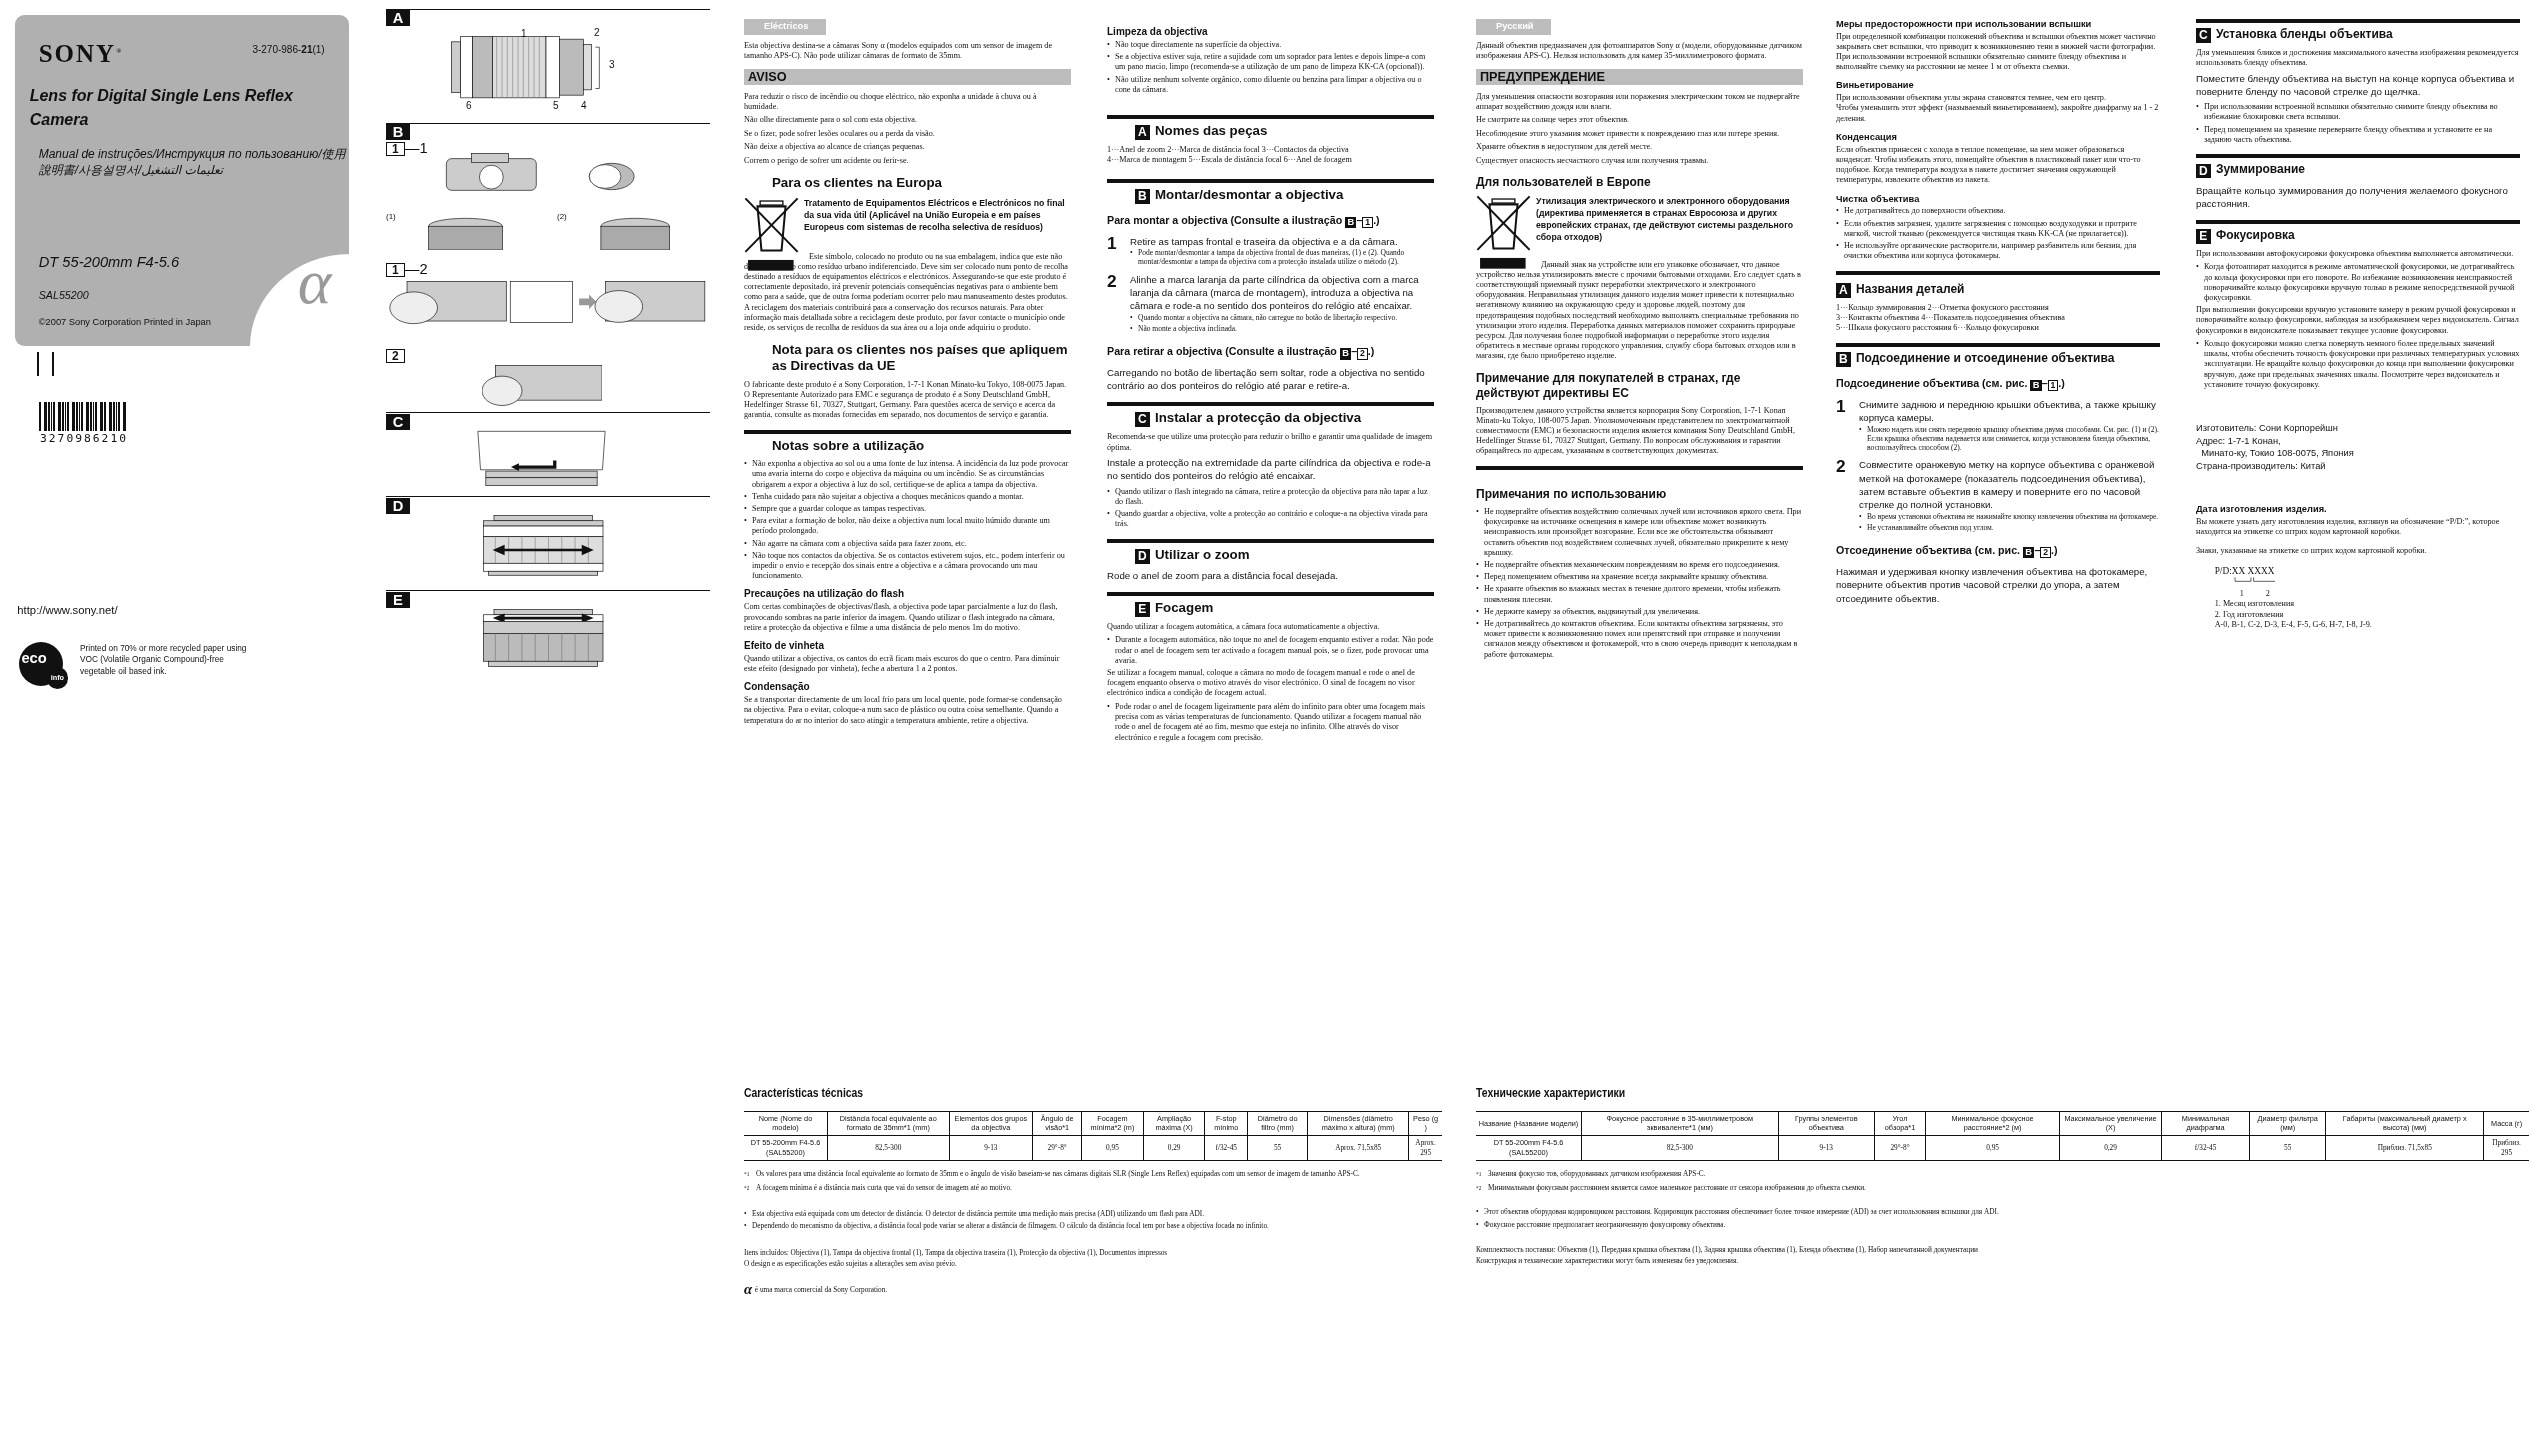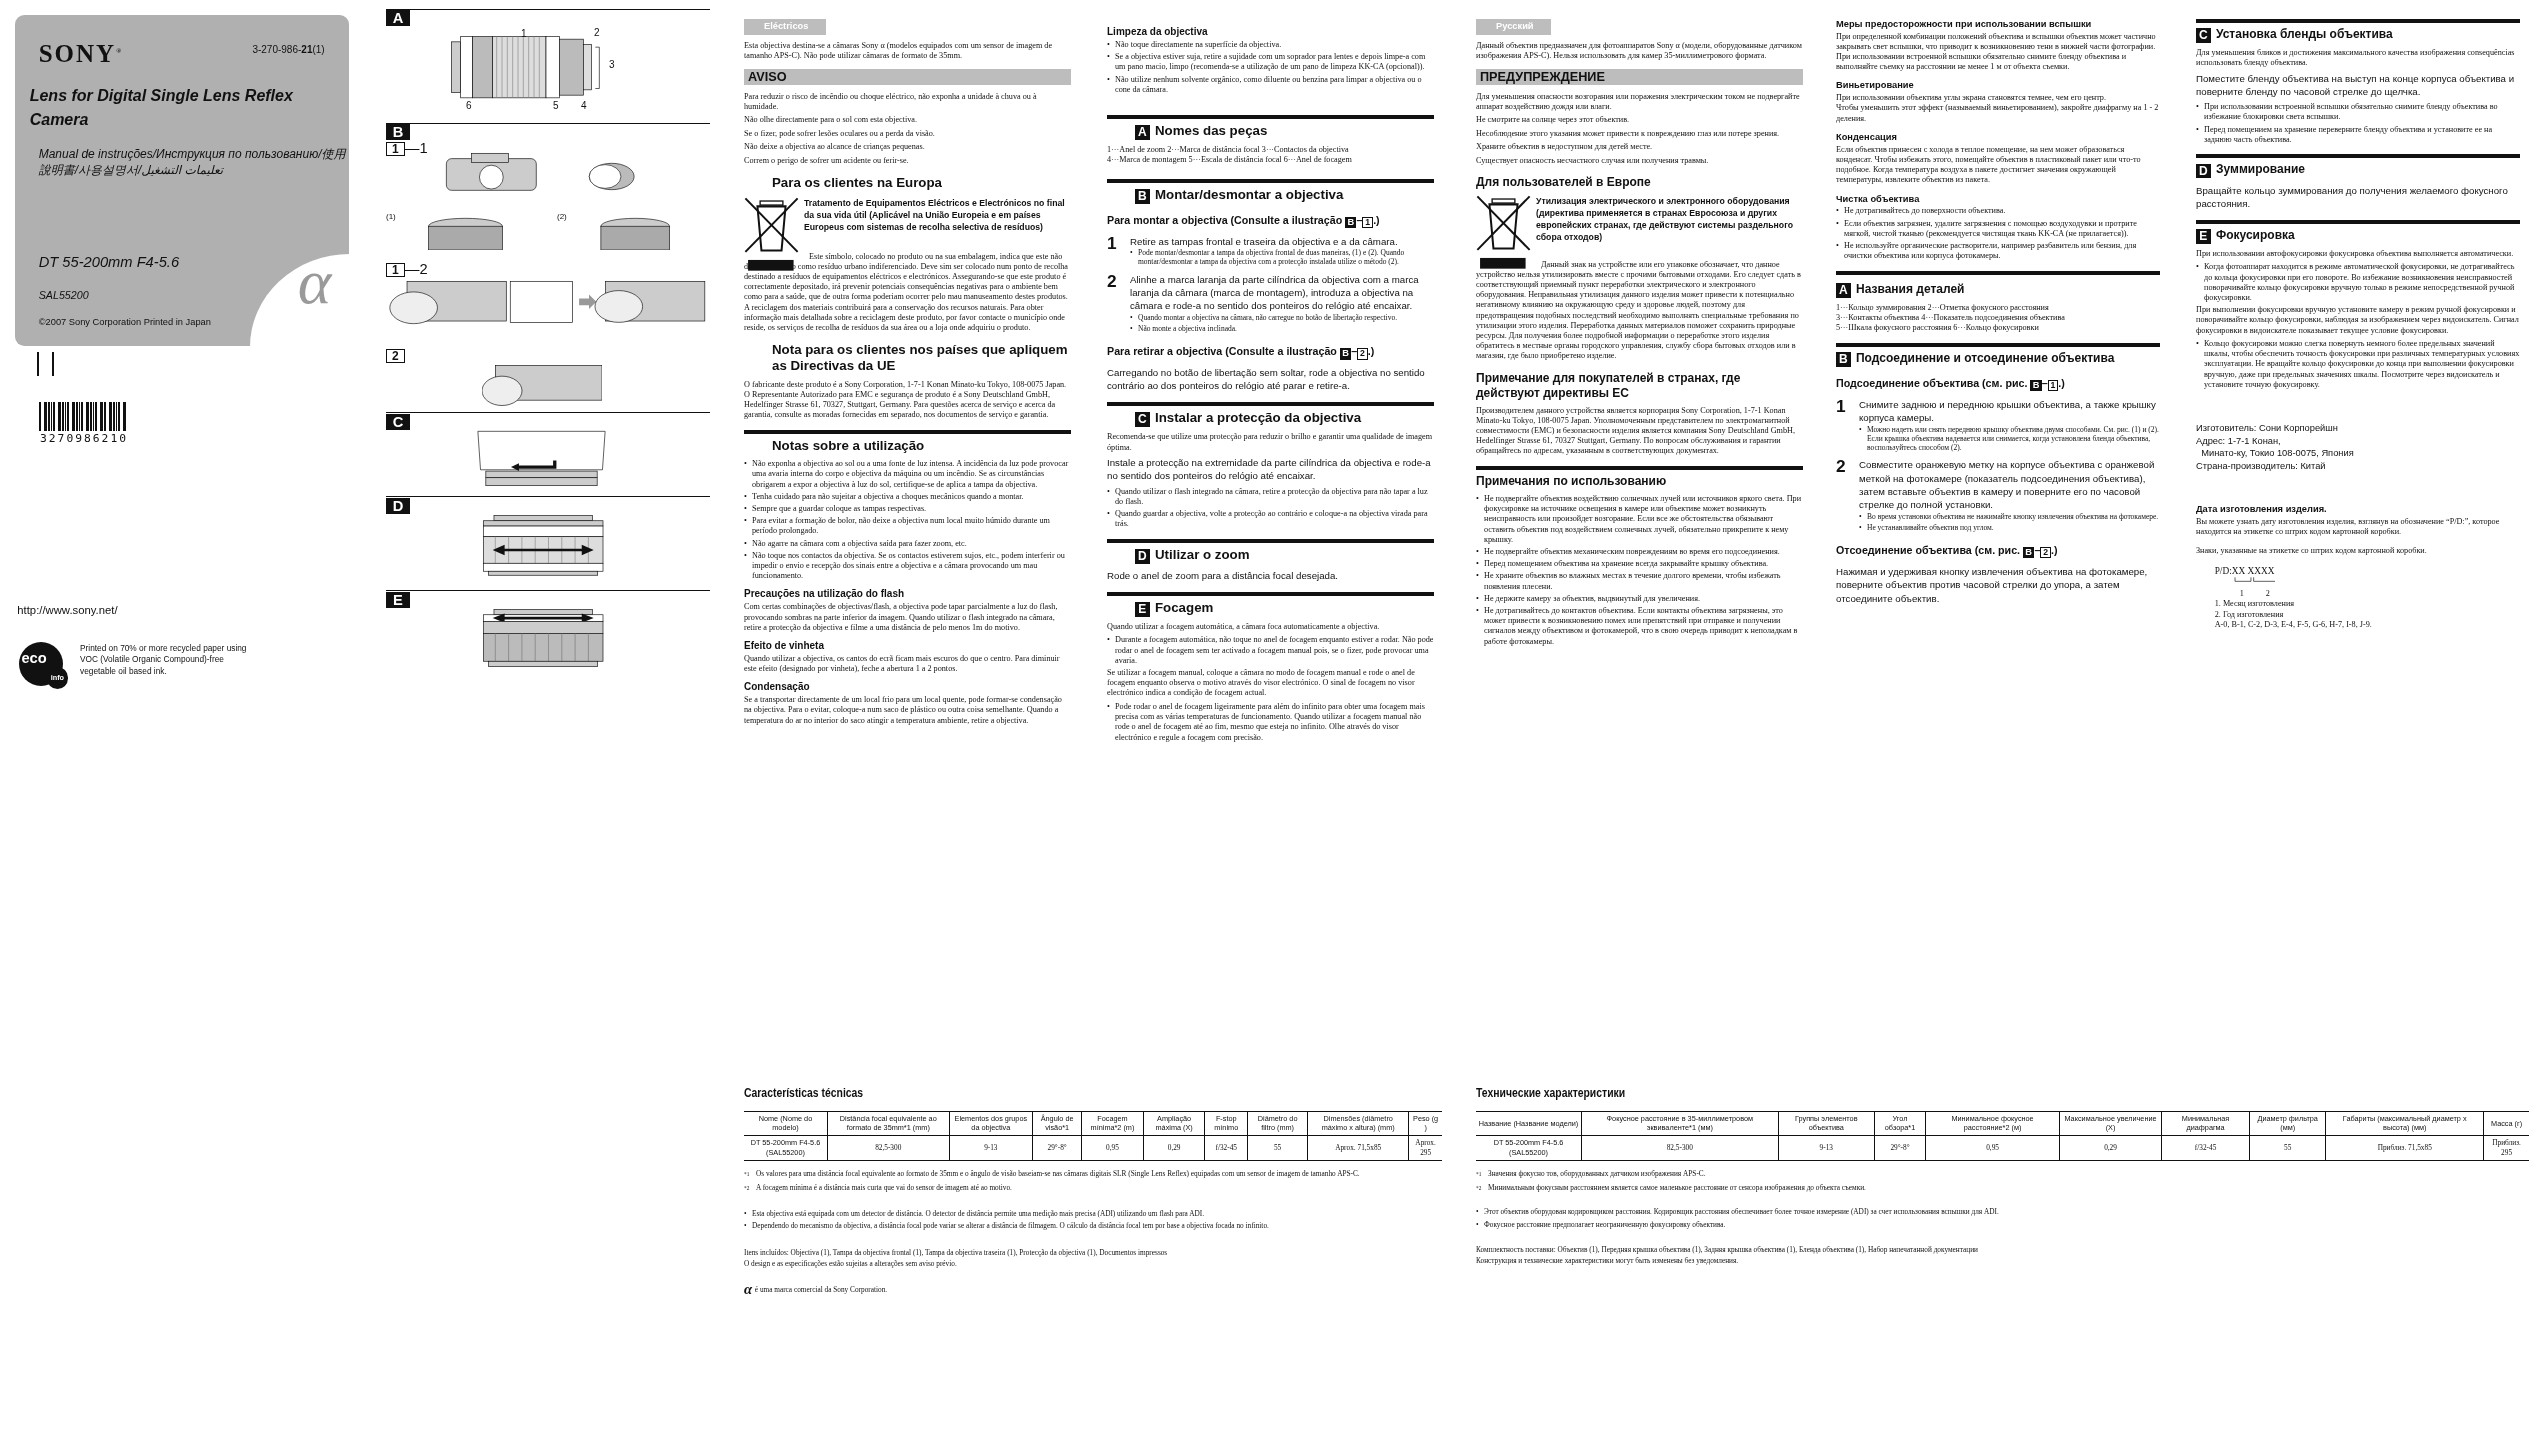--- a/index.html
+++ b/index.html
@@ -420,21 +420,21 @@
     <div>
         <div class="weee-head">Утилизация электрического и электронного оборудования (директива применяется в странах Евросоюза и других европейских странах, где действуют системы раздельного сбора отходов)</div>
       </div>
   </div>
   <div class="p" style="margin-top:-10.7px;text-indent:65px">Данный знак на устройстве или его упаковке обозначает, что данное устройство нельзя утилизировать вместе с прочими бытовыми отходами. Его следует сдать в соответствующий приемный пункт переработки электрического и электронного оборудования. Неправильная утилизация данного изделия может привести к потенциально негативному влиянию на окружающую среду и здоровье людей, поэтому для предотвращения подобных последствий необходимо выполнять специальные требования по утилизации этого изделия. Переработка данных материалов поможет сохранить природные ресурсы. Для получения более подробной информации о переработке этого изделия обратитесь в местные органы городского управления, службу сбора бытовых отходов или в магазин, где было приобретено изделие.</div>
 
   <div class="h1r">Примечание для покупателей в странах, где действуют директивы ЕС</div>
   <div class="p">Производителем данного устройства является корпорация Sony Corporation, 1-7-1 Konan Minato-ku Tokyo, 108-0075 Japan. Уполномоченным представителем по электромагнитной совместимости (EMC) и безопасности изделия является компания Sony Deutschland GmbH, Hedelfinger Strasse 61, 70327 Stuttgart, Germany. По вопросам обслуживания и гарантии обращайтесь по адресам, указанным в соответствующих документах.</div>
 
   <div class="sect-rule"></div>
-  <div class="h1r" style="margin-top:4px">Примечания по использованию</div>
+  <div class="h1r" style="margin-top:17px">Примечания по использованию</div>
   <ul class="bl">
     <li>Не подвергайте объектив воздействию солнечных лучей или источников яркого света. При фокусировке на источнике освещения в камере или объективе может возникнуть неисправность или произойдет возгорание. Если все же обстоятельства обязывают оставить объектив под воздействием солнечных лучей, обязательно прикрепите к нему крышку.</li>
     <li>Не подвергайте объектив механическим повреждениям во время его подсоединения.</li>
     <li>Перед помещением объектива на хранение всегда закрывайте крышку объектива.</li>
     <li>Не храните объектив во влажных местах в течение долгого времени, чтобы избежать появления плесени.</li>
     <li>Не держите камеру за объектив, выдвинутый для увеличения.</li>
     <li>Не дотрагивайтесь до контактов объектива. Если контакты объектива загрязнены, это может привести к возникновению помех или препятствий при отправке и получении сигналов между объективом и фотокамерой, что в свою очередь приводит к неполадкам в работе фотокамеры.</li>
   </ul>
 </div>
 
@@ -481,21 +481,21 @@
         </ul>
     </div>
   </div>
   <div class="h2-step"><span>Отсоединение объектива (см. рис.</span> <span class="letter-s">B</span>–<span class="boxn">2</span>.)</div>
   <div class="sans-body">Нажимая и удерживая кнопку извлечения объектива на фотокамере, поверните объектив против часовой стрелки до упора, а затем отсоедините объектив.</div>
 </div>
 
 <div class="abs col" style="left:2196px;top:18.7px;width:324px;">
   <div class="sect-rule" style="margin-top:0"></div>
   <div class="h1r" style="margin-top:2.7px"><span class="letter">C</span><span>Установка бленды объектива</span></div>
-  <div class="p">Для уменьшения бликов и достижения максимального качества изображения consequências использовать бленду объектива.</div>
+  <div class="p">Для уменьшения бликов и достижения максимального качества изображения рекомендуется использовать бленду объектива.</div>
   <div class="sans-body">Поместите бленду объектива на выступ на конце корпуса объектива и поверните бленду по часовой стрелке до щелчка.</div>
   <ul class="bl">
       <li>При использовании встроенной вспышки обязательно снимите бленду объектива во избежание блокировки света вспышки.</li>
       <li>Перед помещением на хранение переверните бленду объектива и установите ее на заднюю часть объектива.</li>
     </ul>
 
   <div class="sect-rule"></div>
   <div class="h1r" style="margin-top:2.7px"><span class="letter">D</span><span>Зуммирование</span></div>
   <div class="sans-body">Вращайте кольцо зуммирования до получения желаемого фокусного расстояния.</div>
 

